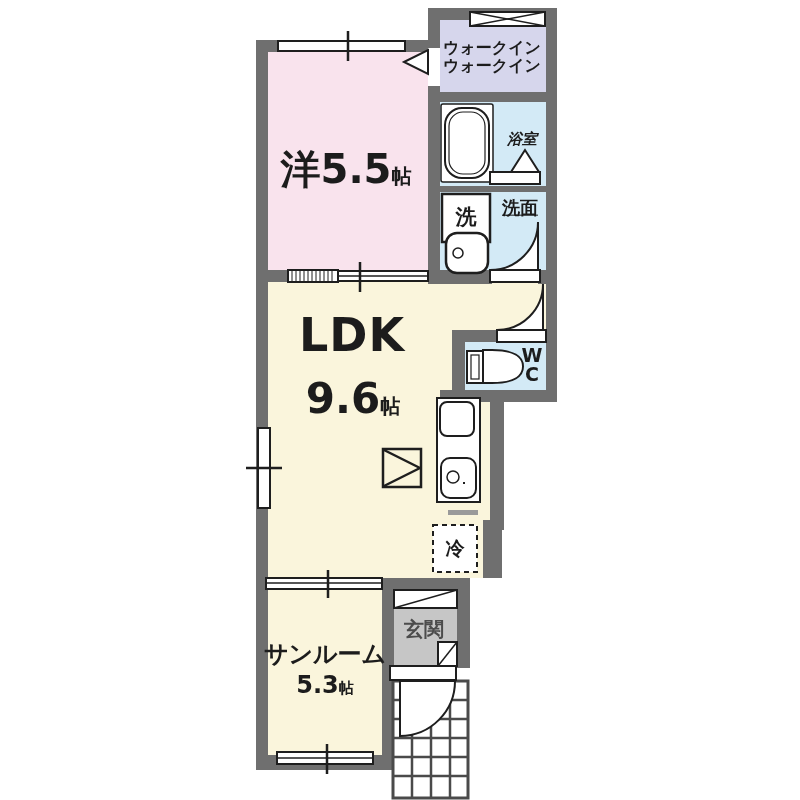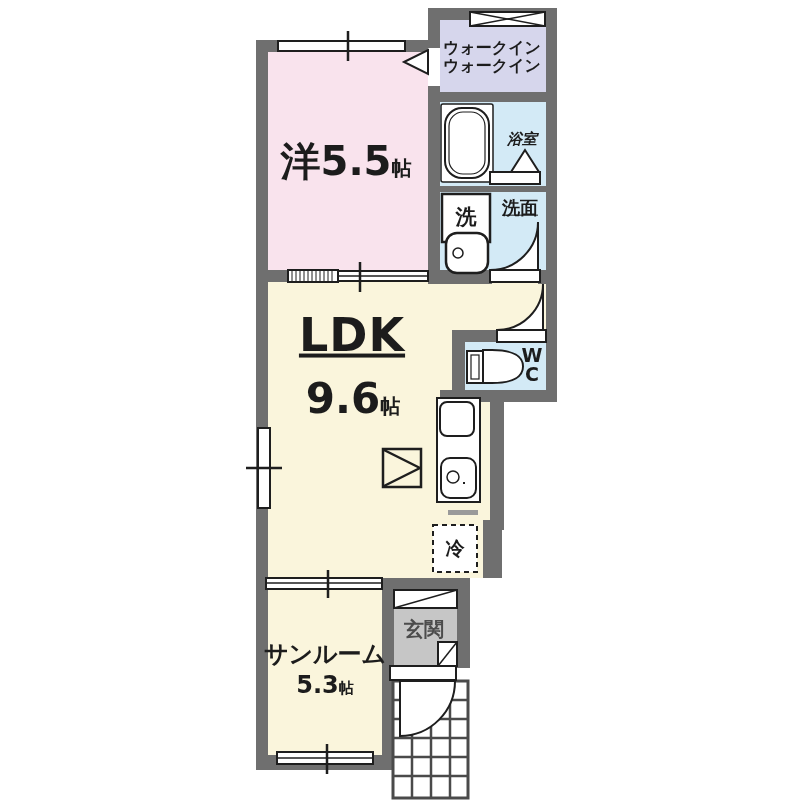--- a/index.html
+++ b/index.html
@@ -8,21 +8,21 @@
   #plan-svg{position:absolute;left:0;top:0;}
   .lbl{position:absolute;transform:translate(-50%,-50%);white-space:nowrap;
        font-weight:bold;color:#1c1c1c;text-align:center;line-height:1.15;}
   .lbl .unit{font-weight:bold;}
   #bedroom-label{font-size:40px;}
   #bedroom-label .unit{font-size:20px;}
   #closet-label{font-size:16px;}
   #bath-label{font-size:15px;font-style:italic;}
   #laundry-label{font-size:21px;}
   #washroom-label{font-size:18px;text-decoration:underline;}
-  #ldk-label{font-size:46px;letter-spacing:1px;text-decoration:underline;}
+  #ldk-label{font-size:46px;letter-spacing:1px;}
   #ldk-size-label{font-size:42px;margin-top:8px;}
   #ldk-size-label .unit{font-size:20px;}
   #wc-label{font-size:19px;line-height:0.98;}
   #fridge-label{font-size:19px;}
   #sunroom-label{font-size:24px;text-align:center;}
   #sunroom-size-label{font-size:24px;}
   #sunroom-size-label .unit{font-size:15px;}
   #entrance-label{font-size:20px;color:#4c4c4c;}
 </style>
 </head>
@@ -192,21 +192,21 @@
     <line x1="393" y1="738" x2="468" y2="738" stroke-width="2.5"></line>
     <line x1="393" y1="757" x2="468" y2="757" stroke-width="2.5"></line>
     <line x1="393" y1="776" x2="468" y2="776" stroke-width="2.5"></line>
   </g>
   <g stroke="#1e1e1e" fill="#ffffff">
     <path d="M 400 681 L 455 681 A 55 55 0 0 1 400 736 Z" stroke-width="2"></path>
     <rect x="390" y="666" width="66" height="14" stroke-width="2"></rect>
   </g>
 </svg>
 
-<div class="lbl" id="bedroom-label" style="left:346px;top:161px;"><span>洋</span><span>5.5</span><span class="unit">帖</span></div>
+<div class="lbl" id="bedroom-label" style="left:346px;top:169px;"><span>洋</span><span>5.5</span><span class="unit">帖</span></div>
 
 <div class="lbl" id="closet-label" style="left:492px;top:57px;"><span>ウォークイン</span><br><span>ウォークイン</span></div>
 
 <div class="lbl" id="bath-label" style="left:522px;top:140px;">浴室</div>
 
 <div class="lbl" id="laundry-label" style="left:466px;top:217px;">洗</div>
 
 <div class="lbl" id="washroom-label" style="left:520px;top:208px;">洗面</div>
 
 <div class="lbl" id="ldk-label" style="left:352px;top:335px;">LDK</div>

